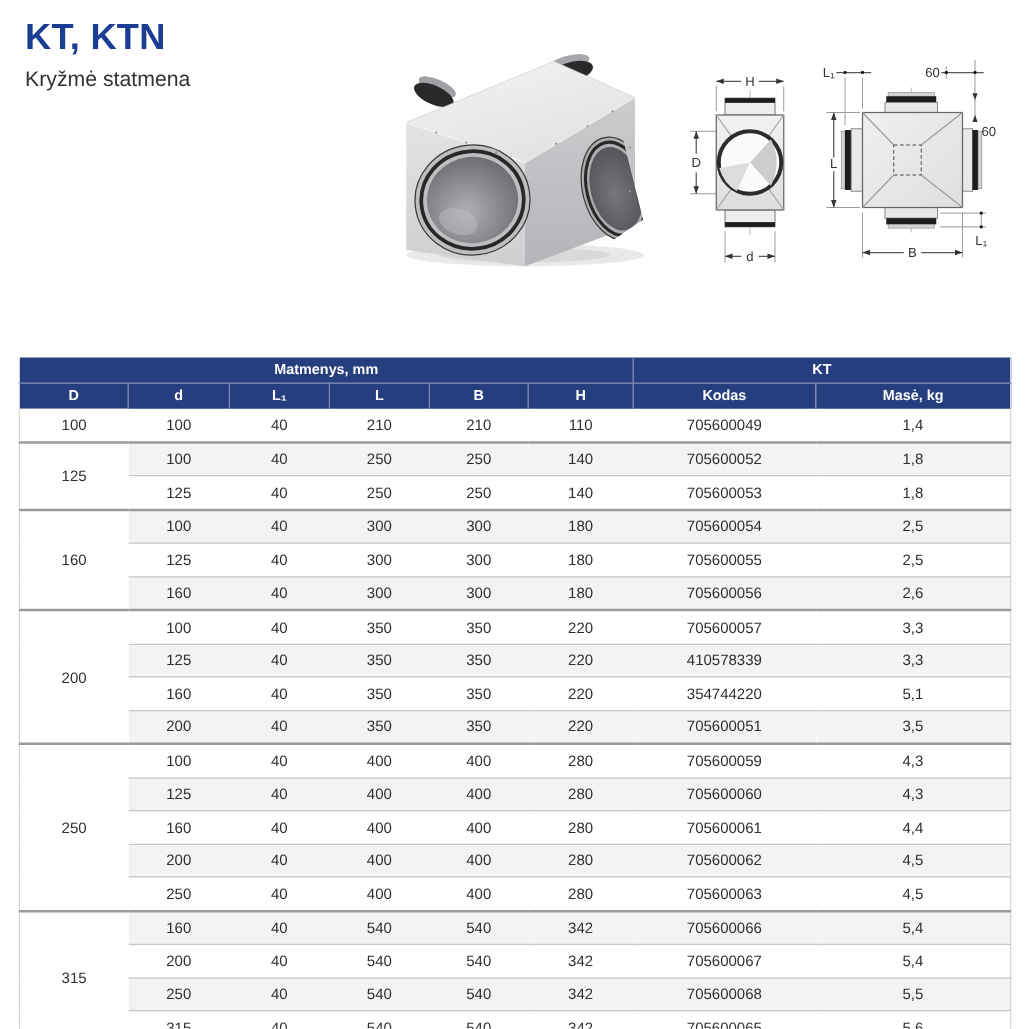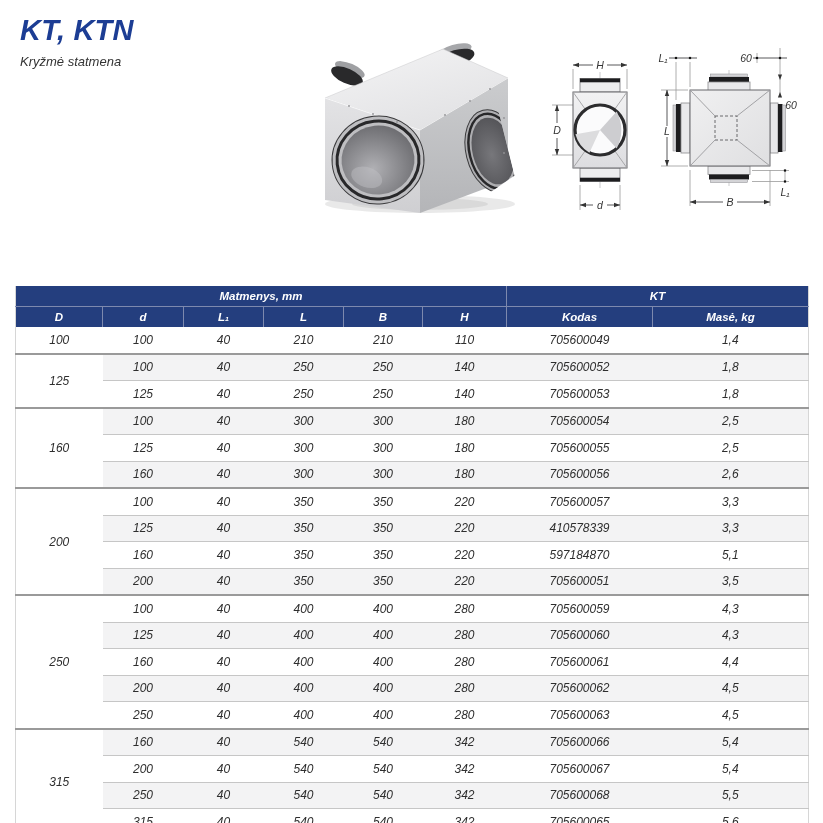--- a/index.html
+++ b/index.html
@@ -1,24 +1,24 @@
 <!DOCTYPE html>
 <html style="--header-bg: #243e7e; --title: #1c3d94; --group-line: #9a9a9a; --row-line: #c6c6c6;"><head>
 <meta charset="utf-8">
 <style>
   :root{
     --header-bg:#243e7e; --header-div:#7d89ae; --title:#1c3d94;
     --group-line:#9a9a9a; --row-line:#c6c6c6; --zebra:#f3f3f4; --ink:#2e2e2e;
   }
   html,body{margin:0;padding:0;background:#fff;}
   body{width:823px;height:823px;overflow:hidden;font-family:"Liberation Sans","DejaVu Sans",sans-serif;}
-  .page{position:relative;width:677px;height:823px;background:#fff;font-style:italic;}
+  .page{position:relative;width:677px;height:823px;background:#fff;}
 
   .title{position:absolute;left:20px;top:14px;font-size:29px;font-weight:bold;color:var(--title);letter-spacing:.2px;}
-  .subtitle{position:absolute;left:20px;top:54px;font-size:13px;color:#333;}
+  .subtitle{position:absolute;left:20px;top:54px;font-size:17px;color:#333;}
   .desc{position:absolute;left:20px;top:96px;font-size:13.5px;line-height:19px;color:#363636;margin:0;}
 
   .fig{position:absolute;}
   #photo{left:315px;top:18px;}
   #sideview{left:548px;top:42px;}
   #topview{left:655px;top:40px;}
   svg text{font-family:"Liberation Sans","DejaVu Sans",sans-serif;font-size:10.5px;fill:#333;}
 
   table{position:absolute;left:15px;top:286px;width:793px;border-collapse:collapse;table-layout:fixed;
         border-bottom:2px solid var(--group-line);border-left:1px solid #d6d6d6;border-right:1px solid #d6d6d6;}
@@ -328,21 +328,21 @@
           <td>220</td>
           <td>410578339</td>
           <td>3,3</td>
         </tr>
         <tr class="ri">
           <td>160</td>
           <td>40</td>
           <td>350</td>
           <td>350</td>
           <td>220</td>
-          <td>597184870</td>
+          <td>354744220</td>
           <td>5,1</td>
         </tr>
         <tr class="ri">
           <td>200</td>
           <td>40</td>
           <td>350</td>
           <td>350</td>
           <td>220</td>
           <td>705600051</td>
           <td>3,5</td>

